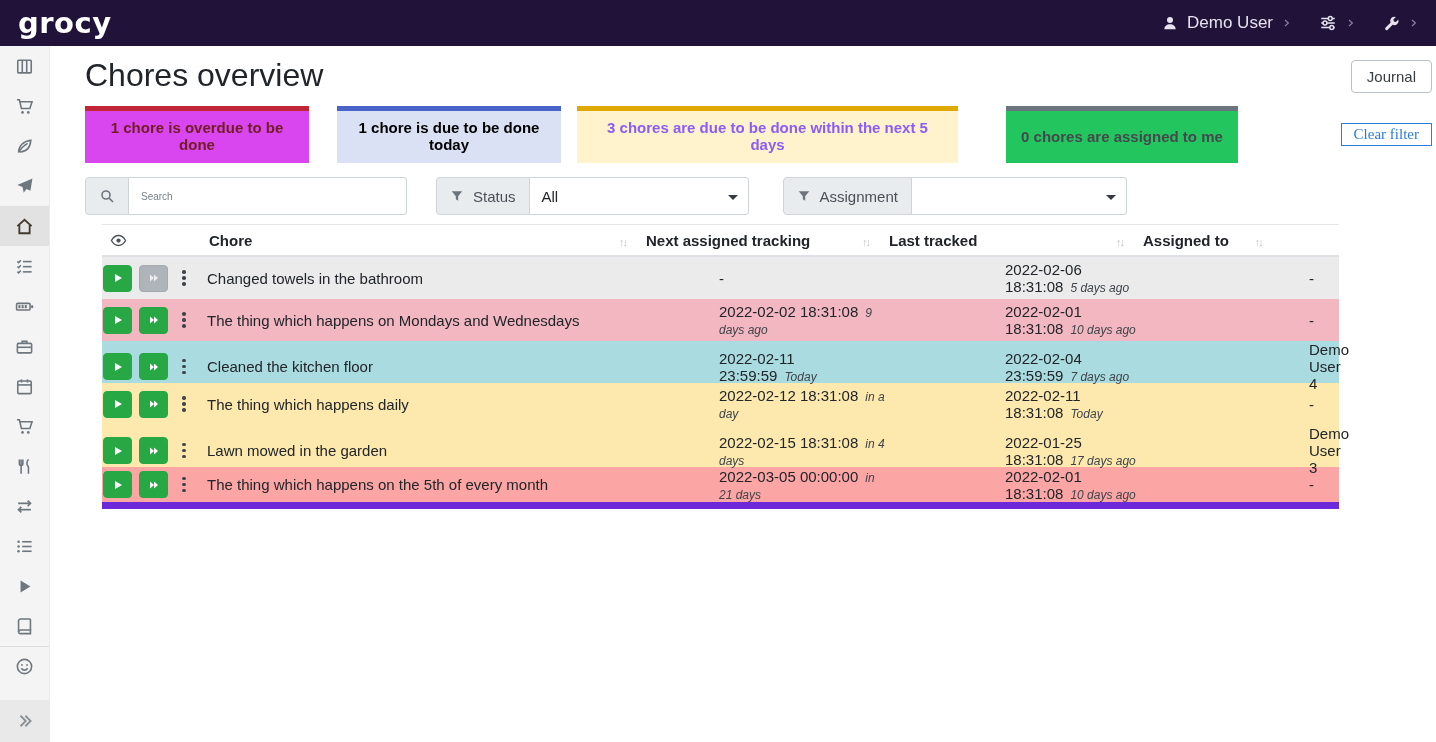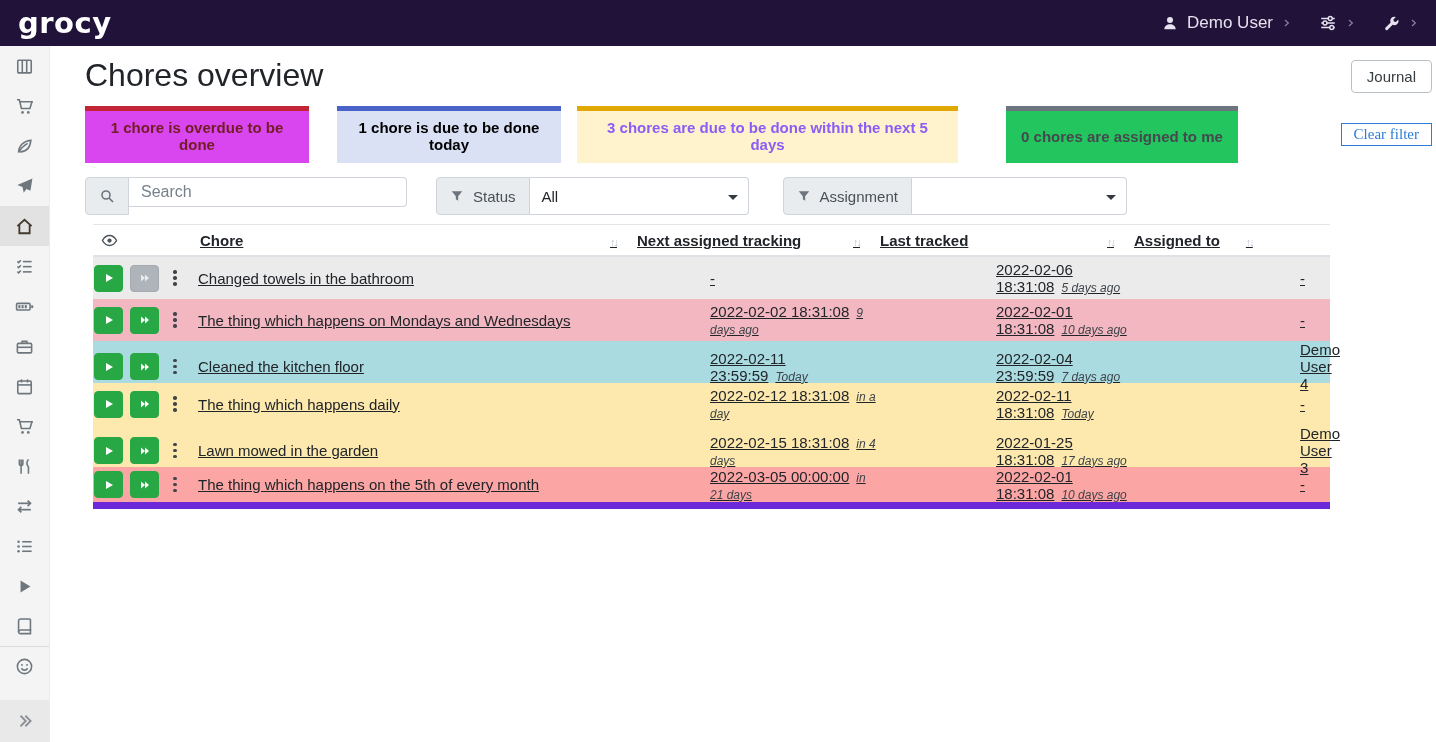--- a/index.html
+++ b/index.html
@@ -54,36 +54,36 @@
     font-size:15px; padding:2px 12px; cursor:pointer;
     font-family:Liberation Serif, serif; }
 
   
   .filters { display:flex; margin-top:14px; height:38px; }
   .group { display:flex; height:38px; }
   .igt { background:#e9ecef; border:1px solid #ced4da; border-radius:4px 0 0 4px;
     display:flex; align-items:center; gap:9px; padding:0 13px;
     color:#495057; font-size:15px; }
   .igt svg { color:#6c757d; }
-  .search-input { width:278px; height:30px; border:1px solid #ced4da; border-left:0;
-    border-radius:0 4px 4px 0; padding:0 12px; font-size:16px; color:#495057;
+  .search-input { width:278px; height:38px; border:1px solid #ced4da; border-left:0;
+    border-radius:0 4px 4px 0; padding:0 12px; font-size:10px; color:#495057;
     outline:none; font-family:"Liberation Sans",sans-serif; }
   .search-input::placeholder { color:#77808a; }
   .selectbox { position:relative; background:#fff; border:1px solid #ced4da;
     border-left:0; border-radius:0 4px 4px 0; display:flex; align-items:center;
     padding:0 26px 0 12px; font-size:15px; color:#212529; cursor:pointer; }
   .selectbox::after { content:""; position:absolute; right:10px; top:17px;
     border:5px solid transparent; border-top-color:#343a40; }
   .sel-status { width:219px; }
   .sel-assign { width:215px; }
   .g-status { margin-left:29px; }
   .g-assign { margin-left:34px; }
 
   
-  .table { margin-top:9px; margin-left:8px; width:1237px;text-decoration:underline; }
+  .table { margin-top:9px; margin-left:17px; width:1237px; }
   .thead, .trow { display:grid;
     grid-template-columns:103px 437px 243px 254px 1fr; align-items:center; }
   .thead { height:33px; border-top:1px solid #e3e6e8; border-bottom:2px solid #dee2e6;
     font-size:15px; font-weight:700; color:#212529; }
   .th { display:flex; align-items:center; height:100%; cursor:pointer; padding-left:4px; }
   .th-eye { padding-left:8px; color:#4d5359; cursor:pointer; }
   .sort { margin-left:auto; margin-right:16px; }
   .sort-near { margin-left:26px; margin-right:0; }
   .sort::after { content:"\2191\2193"; color:#bfc4c9; font-size:11px;
     letter-spacing:-2px; font-weight:400; }

